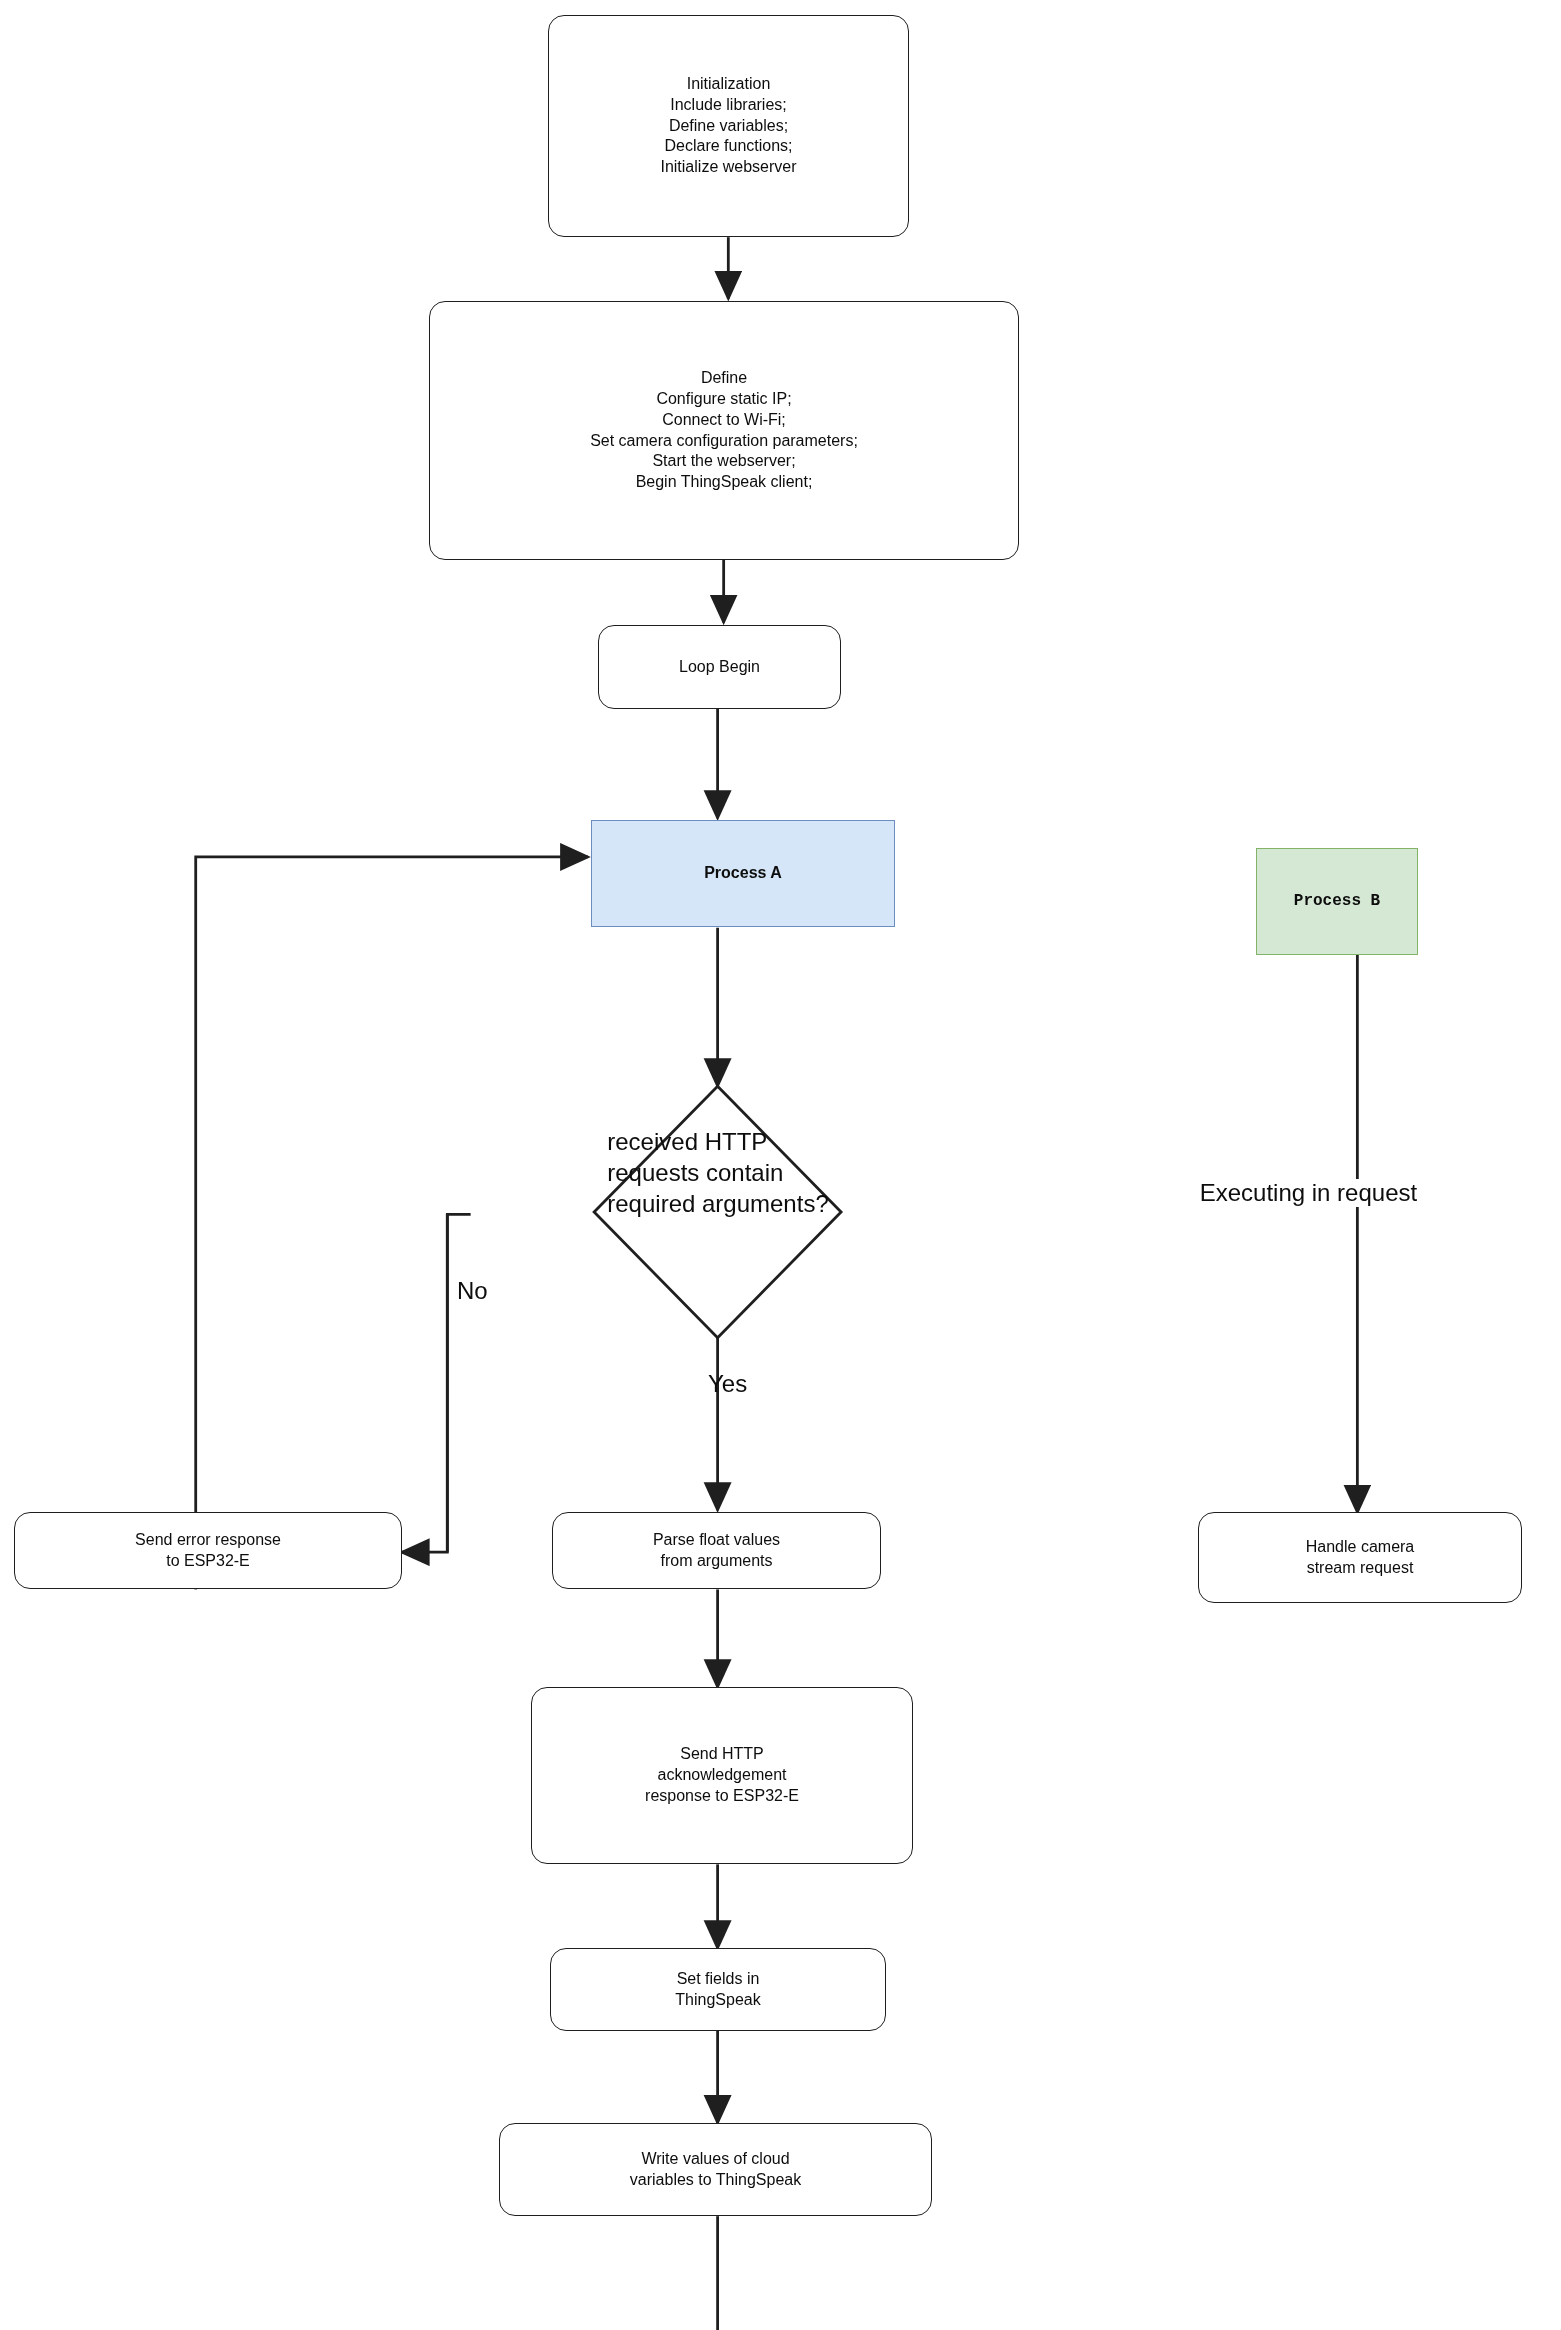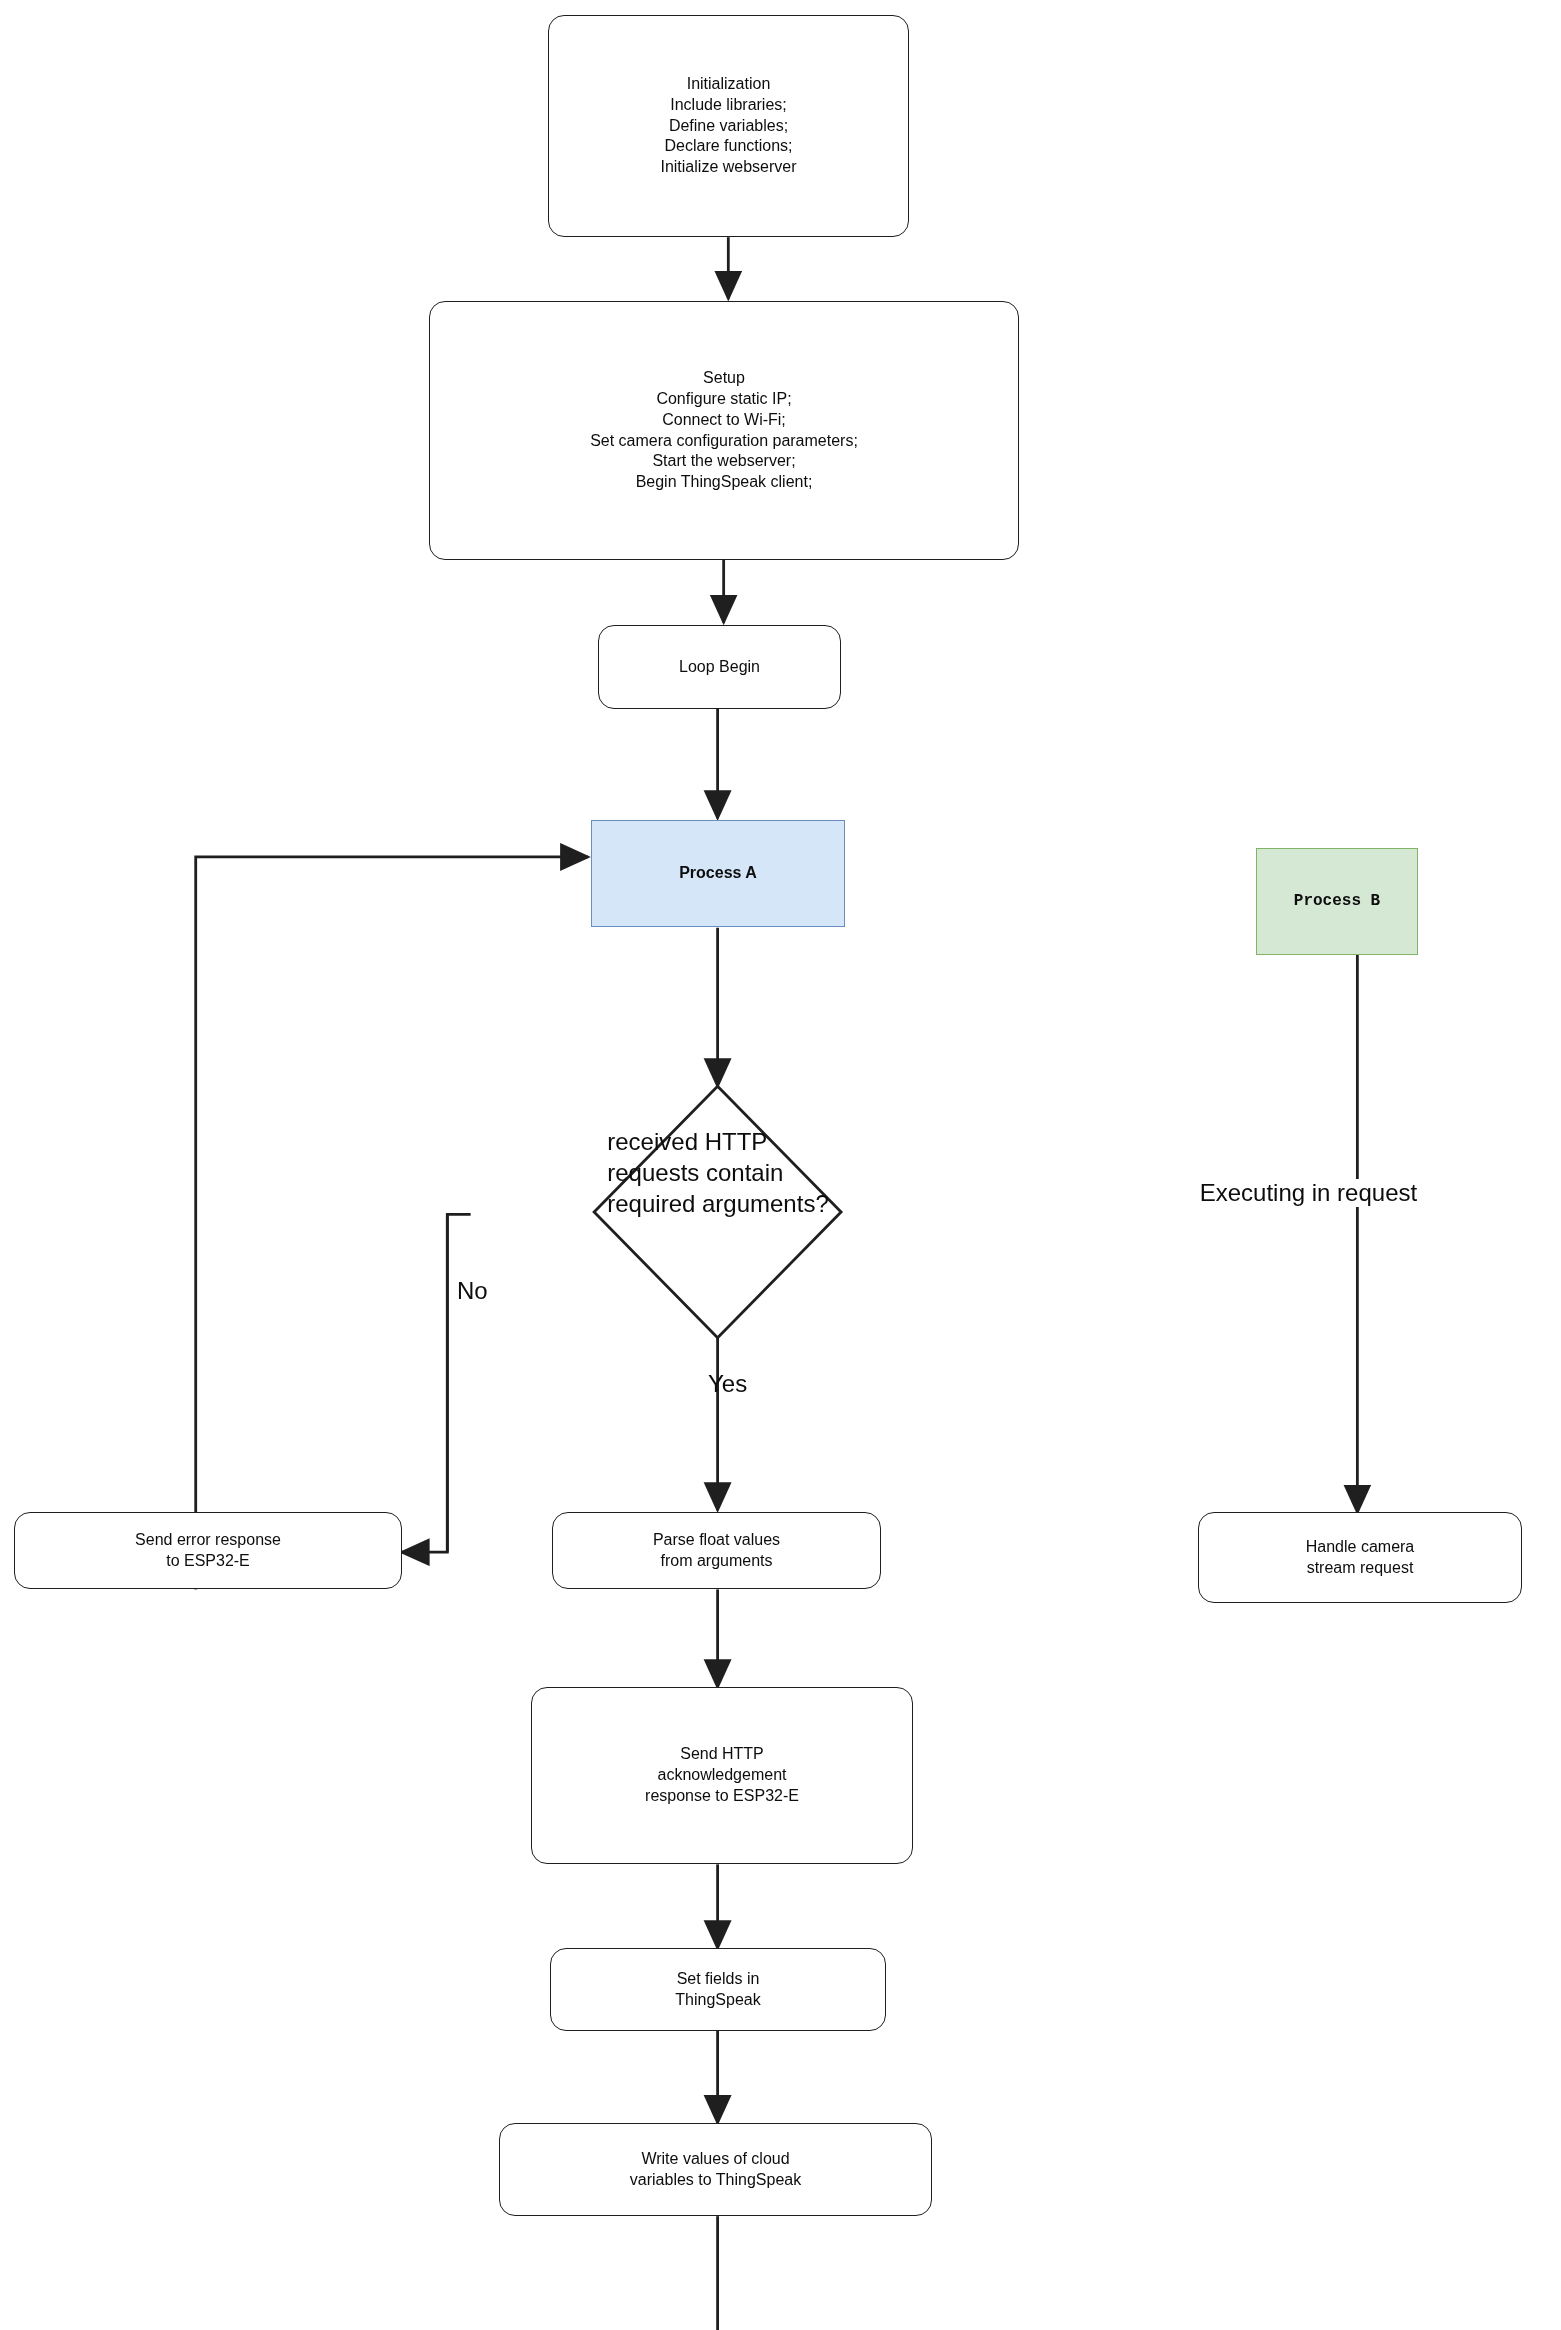--- a/index.html
+++ b/index.html
@@ -56,33 +56,33 @@
 
   <div class="node" style="left:548px;top:15px;width:361px;height:222px;">
     <span class="txt">Initialization
 Include libraries;
 Define variables;
 Declare functions;
 Initialize webserver</span>
   </div>
 
   <div class="node" style="left:429px;top:301px;width:590px;height:259px;">
-    <span class="txt">Setup
+    <span class="txt">Define
 Configure static IP;
 Connect to Wi-Fi;
 Set camera configuration parameters;
 Start the webserver;
 Begin ThingSpeak client;</span>
   </div>
 
   <div class="node" style="left:598px;top:625px;width:243px;height:84px;">
     <span class="txt">Loop Begin</span>
   </div>
 
-  <div class="node proc proc-a" style="left:591px;top:820px;width:254px;height:107px;">
+  <div class="node proc proc-a" style="left:591px;top:820px;width:304px;height:107px;">
     <span class="txt">Process A</span>
   </div>
 
   <div class="node proc proc-b" style="left:1256px;top:848px;width:162px;height:107px;font-family:Liberation Mono, monospace;">
     <span class="txt">Process B</span>
   </div>
 
   <div class="diamond-label" style="left:557px;top:1119px;width:322px;height:107px;">
     <span>received HTTP
 requests contain

